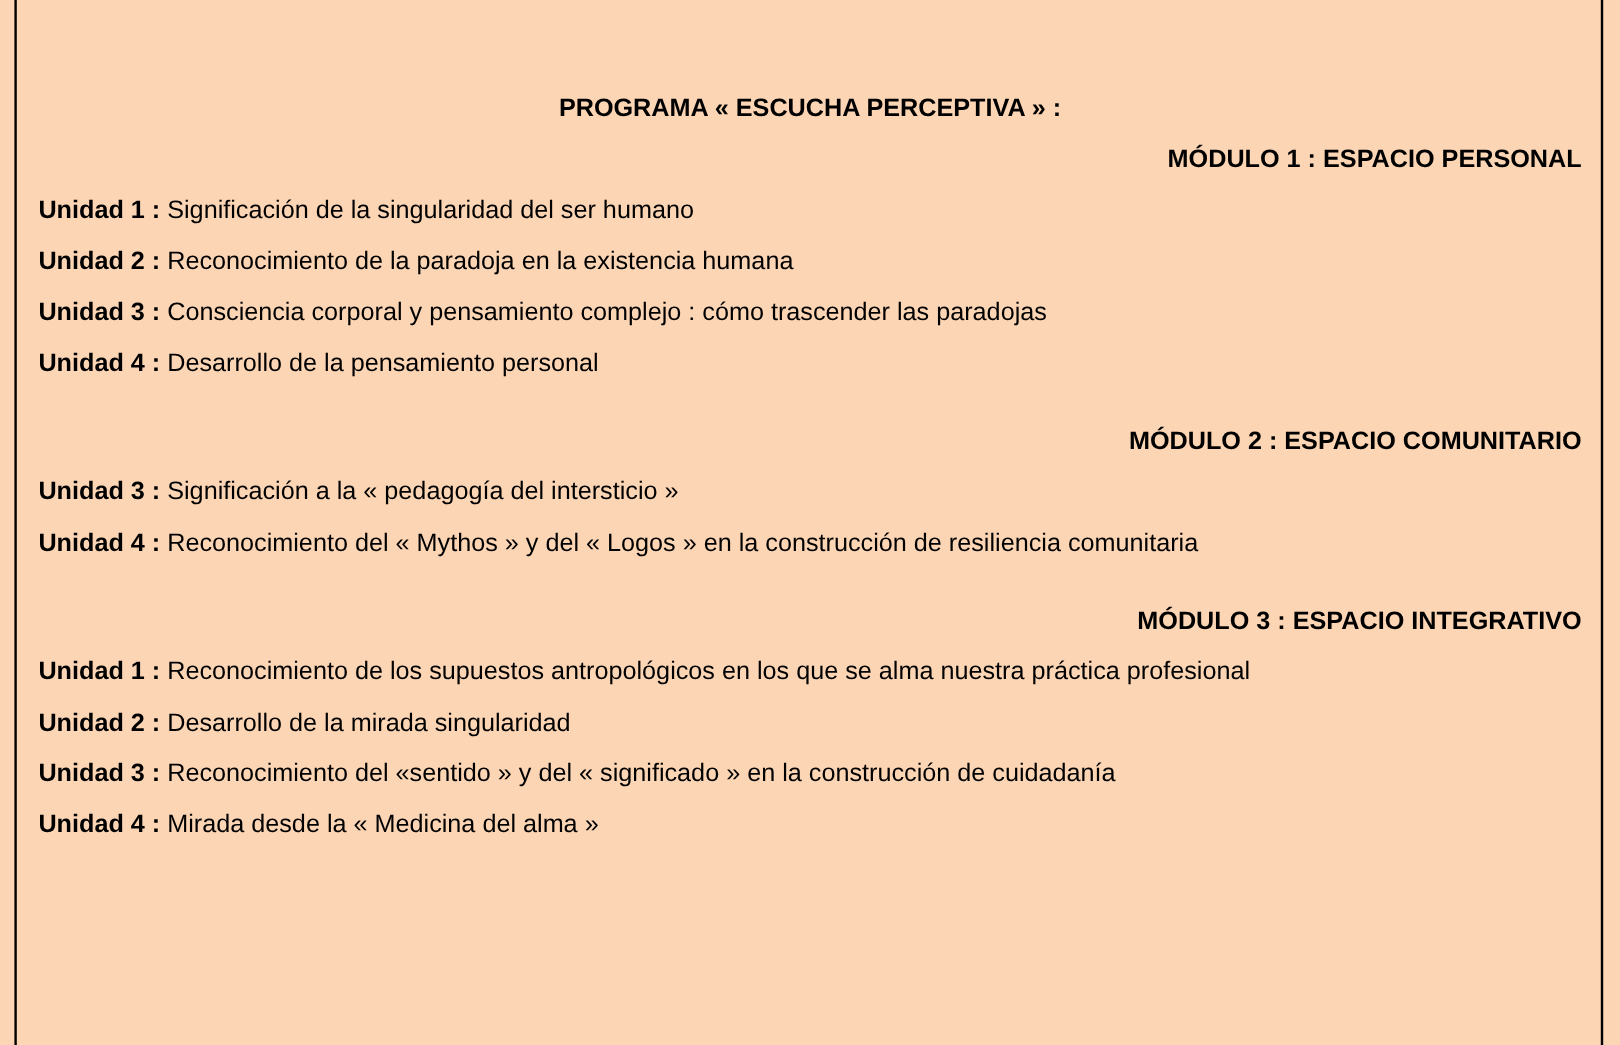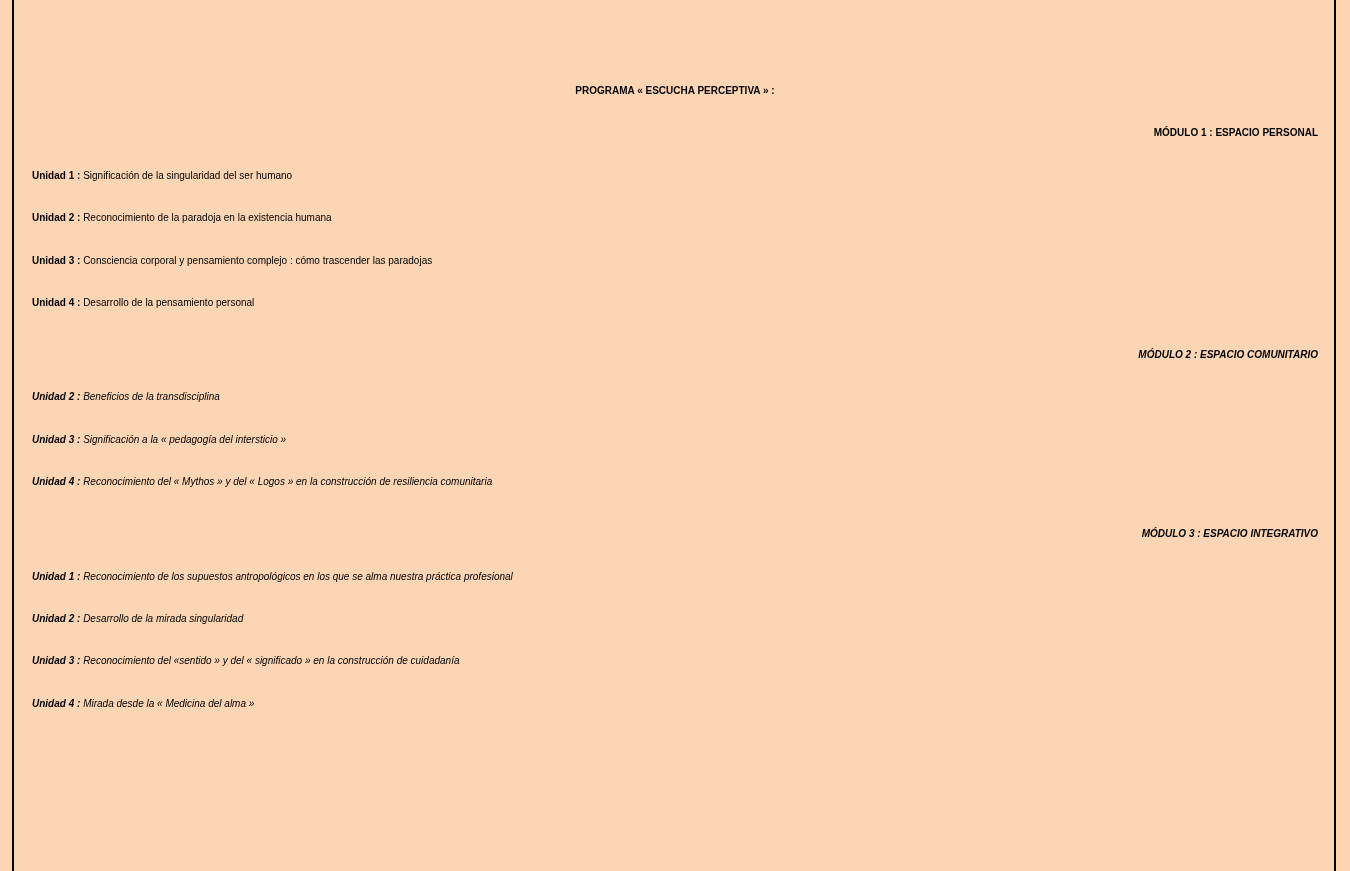--- a/index.html
+++ b/index.html
@@ -27,34 +27,33 @@
 
   .doc {
     position: absolute;
     left: 32px;
     width: 1286px;
     top: 0;
     padding-top: 81px;
   }
   .doc p {
     margin: 0 0 22.4px 0;
-    font-size: 10px;
+    font-size: 21px;
     line-height: 20px;
   }
   .doc-title {
     text-align: center;
     font-weight: 700;
   }
   .module-heading {
     font-weight: 700;
     text-align: right;
   }
   .module + .module {
-    margin-top: 32px;
-    font-style: italic;
+    margin-top: 45px;
   }
   .unit-label {
     font-weight: 700;
   }
   .unit-text {
     font-weight: 400;
   }
 </style>
 </head>
 <body>
@@ -67,21 +66,20 @@
   <div>
       <section class="module">
         <p class="module-heading">MÓDULO 1 : ESPACIO PERSONAL</p>
         <p class="unit-line"><span class="unit-label">Unidad 1 : </span><span class="unit-text">Significación de la singularidad del ser humano</span></p>
         <p class="unit-line"><span class="unit-label">Unidad 2 : </span><span class="unit-text">Reconocimiento de la paradoja en la existencia humana</span></p>
         <p class="unit-line"><span class="unit-label">Unidad 3 : </span><span class="unit-text">Consciencia corporal y pensamiento complejo : cómo trascender las paradojas</span></p>
         <p class="unit-line"><span class="unit-label">Unidad 4 : </span><span class="unit-text">Desarrollo de la pensamiento personal</span></p>
       </section>
       <section class="module">
         <p class="module-heading">MÓDULO 2 : ESPACIO COMUNITARIO</p>
-        <p class="unit-line"><span class="unit-label">Unidad 2 : </span><span class="unit-text">Beneficios de la transdisciplina</span></p>
         <p class="unit-line"><span class="unit-label">Unidad 3 : </span><span class="unit-text">Significación a la « pedagogía del intersticio »</span></p>
         <p class="unit-line"><span class="unit-label">Unidad 4 : </span><span class="unit-text">Reconocimiento del « Mythos » y del « Logos » en la construcción de resiliencia comunitaria</span></p>
       </section>
       <section class="module">
         <p class="module-heading">MÓDULO 3 : ESPACIO INTEGRATIVO</p>
         <p class="unit-line"><span class="unit-label">Unidad 1 : </span><span class="unit-text">Reconocimiento de los supuestos antropológicos en los que se alma nuestra práctica profesional</span></p>
         <p class="unit-line"><span class="unit-label">Unidad 2 : </span><span class="unit-text">Desarrollo de la mirada singularidad</span></p>
         <p class="unit-line"><span class="unit-label">Unidad 3 : </span><span class="unit-text">Reconocimiento del «sentido » y del « significado » en la construcción de cuidadanía</span></p>
         <p class="unit-line"><span class="unit-label">Unidad 4 : </span><span class="unit-text">Mirada desde la « Medicina del alma »</span></p>
       </section>

